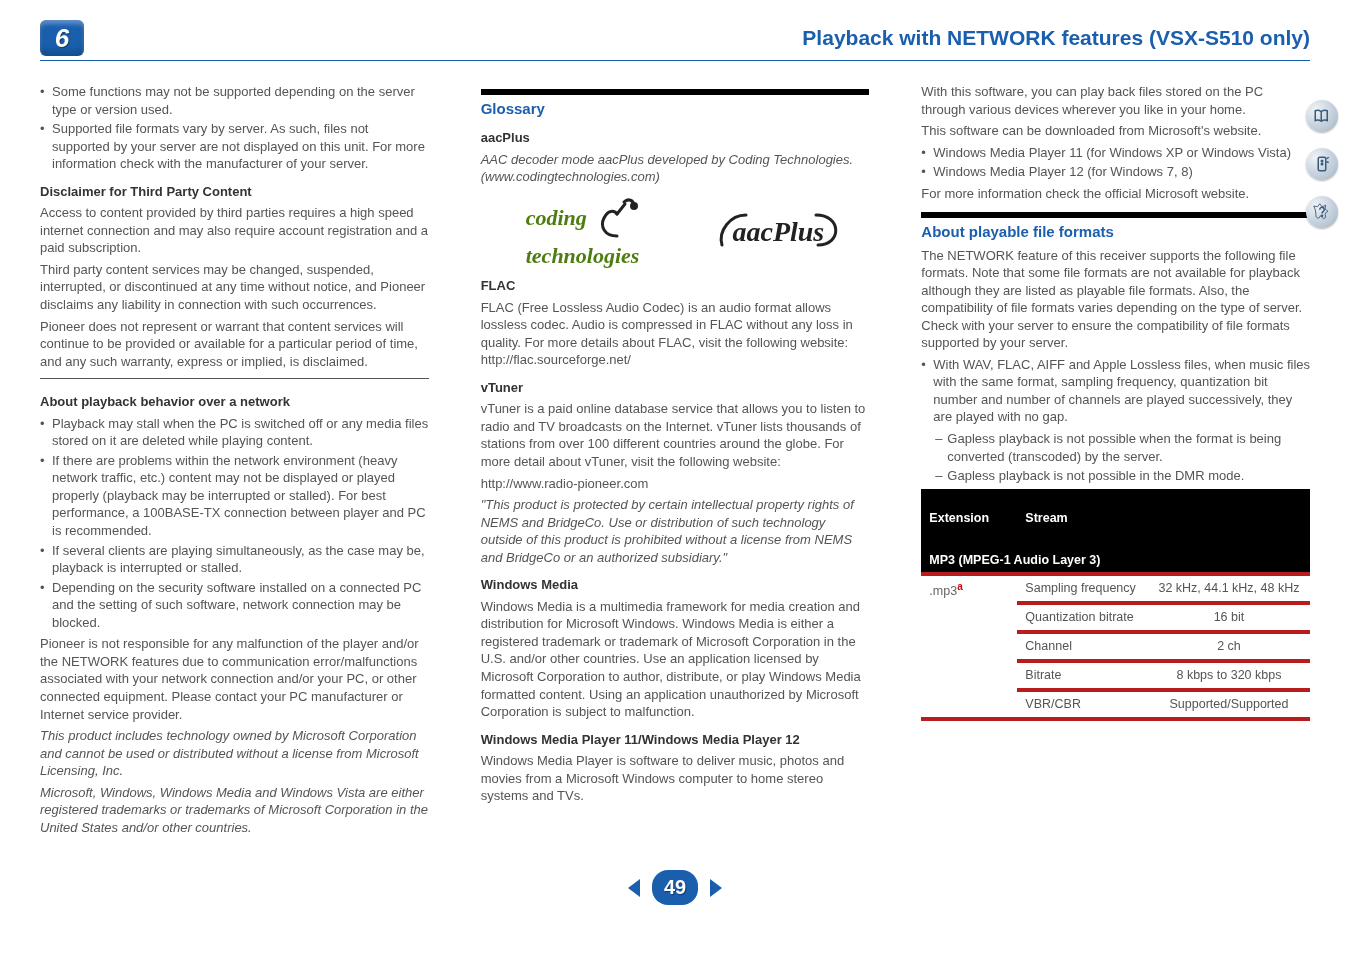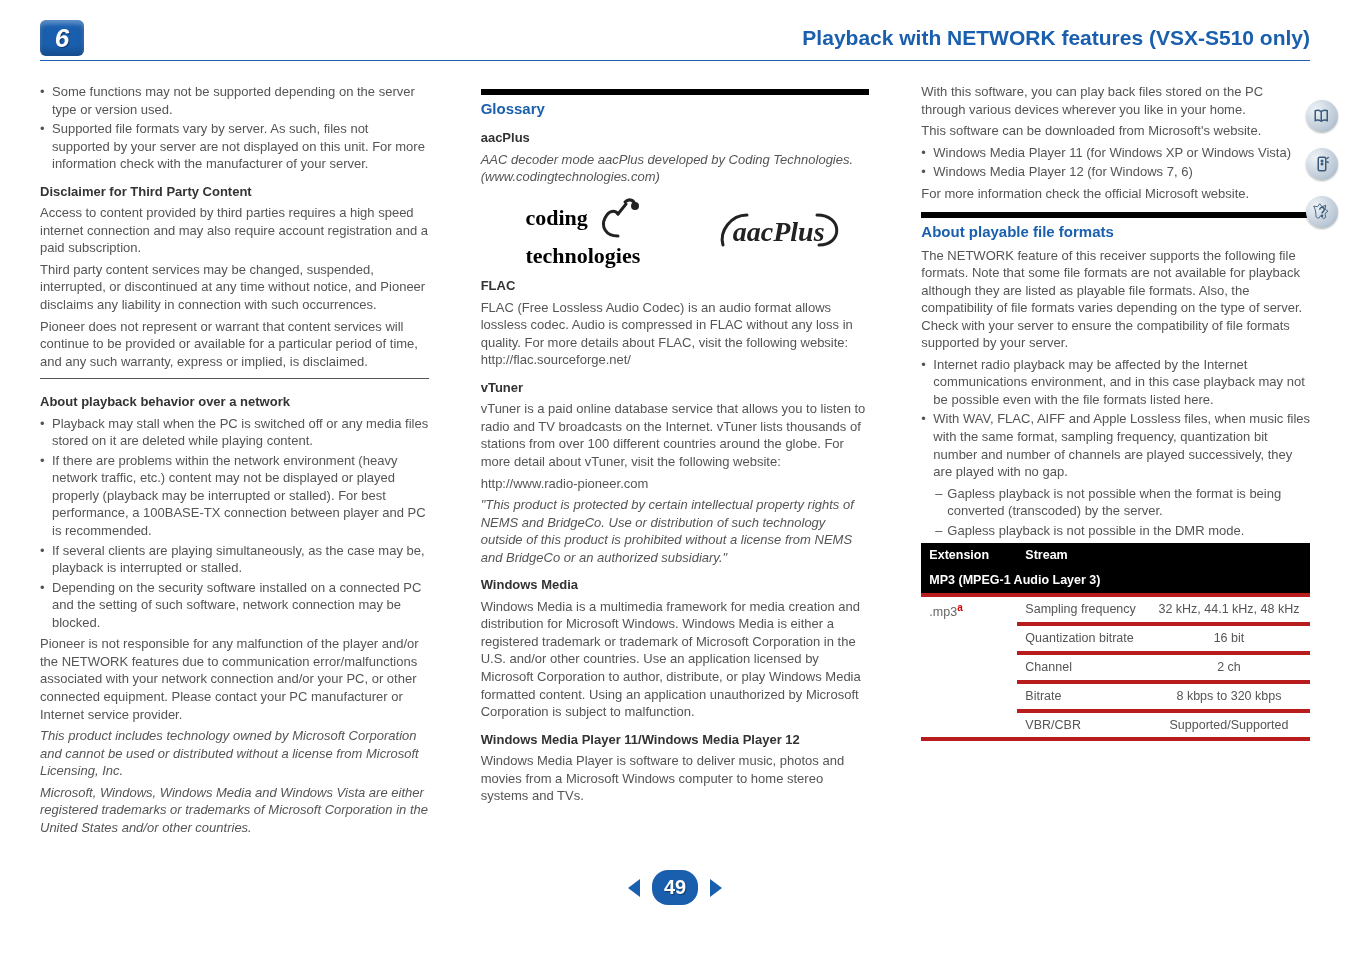--- a/index.html
+++ b/index.html
@@ -103,23 +103,24 @@
   }
   p { margin: 4px 0; }
   .logo-row {
     display: flex;
     align-items: center;
     justify-content: space-around;
     margin: 10px 0;
   }
   .coding-logo {
     font-family: Georgia, serif;
+    font-style: italic;
     font-weight: bold;
     font-size: 22px;
-    color: #000000;
+    color: #4d7c0f;
     line-height: 1.05;
   }
   .coding-glyph {
     display: inline-block;
     vertical-align: middle;
   }
   .aacplus-logo {
     font-family: "Segoe Script", cursive;
     font-style: italic;
     font-size: 28px;
@@ -131,21 +132,21 @@
   table.spec {
     border-collapse: collapse;
     width: 100%;
     font-size: 12.5px;
     margin-top: 4px;
   }
   table.spec th {
     background: #000;
     color: #fff;
     text-align: left;
-    padding: 4px 8px;
+    padding: 21px 8px;
     font-weight: bold;
   }
   table.spec td {
     border-bottom: 4px solid #b91c1c;
     padding: 4px 8px;
   }
   table.spec tr.section-row td {
     background: #000;
     color: #fff;
     font-weight: bold;
@@ -302,28 +303,27 @@
 
       <div class="sub-bold">Windows Media Player 11/Windows Media Player 12</div>
       <p>Windows Media Player is software to deliver music, photos and movies from a Microsoft Windows computer to home stereo systems and TVs.</p>
     </div>
 
     <div class="col">
       <p>With this software, you can play back files stored on the PC through various devices wherever you like in your home.</p>
       <p>This software can be downloaded from Microsoft's website.</p>
       <ul class="bullets">
         <li>Windows Media Player 11 (for Windows XP or Windows Vista)</li>
-        <li>Windows Media Player 12 (for Windows 7, 6)</li>
+        <li>Windows Media Player 12 (for Windows 7, 8)</li>
       </ul>
       <p>For more information check the official Microsoft website.</p>
 
       <h2 class="sec-blue">About playable file formats</h2>
       <p>The NETWORK feature of this receiver supports the following file formats. Note that some file formats are not available for playback although they are listed as playable file formats. Also, the compatibility of file formats varies depending on the type of server. Check with your server to ensure the compatibility of file formats supported by your server.</p>
       <ul class="bullets">
-        <li>Internet radio playback may be affected by the Internet communications environment, and in this case playback may not be possible even with the file formats listed here.</li>
         <li>With WAV, FLAC, AIFF and Apple Lossless files, when music files with the same format, sampling frequency, quantization bit number and number of channels are played successively, they are played with no gap.</li>
       </ul>
       <ul class="dash">
         <li>Gapless playback is not possible when the format is being converted (transcoded) by the server.</li>
         <li>Gapless playback is not possible in the DMR mode.</li>
       </ul>
 
       <table class="spec">
         <tbody>
             <tr>

